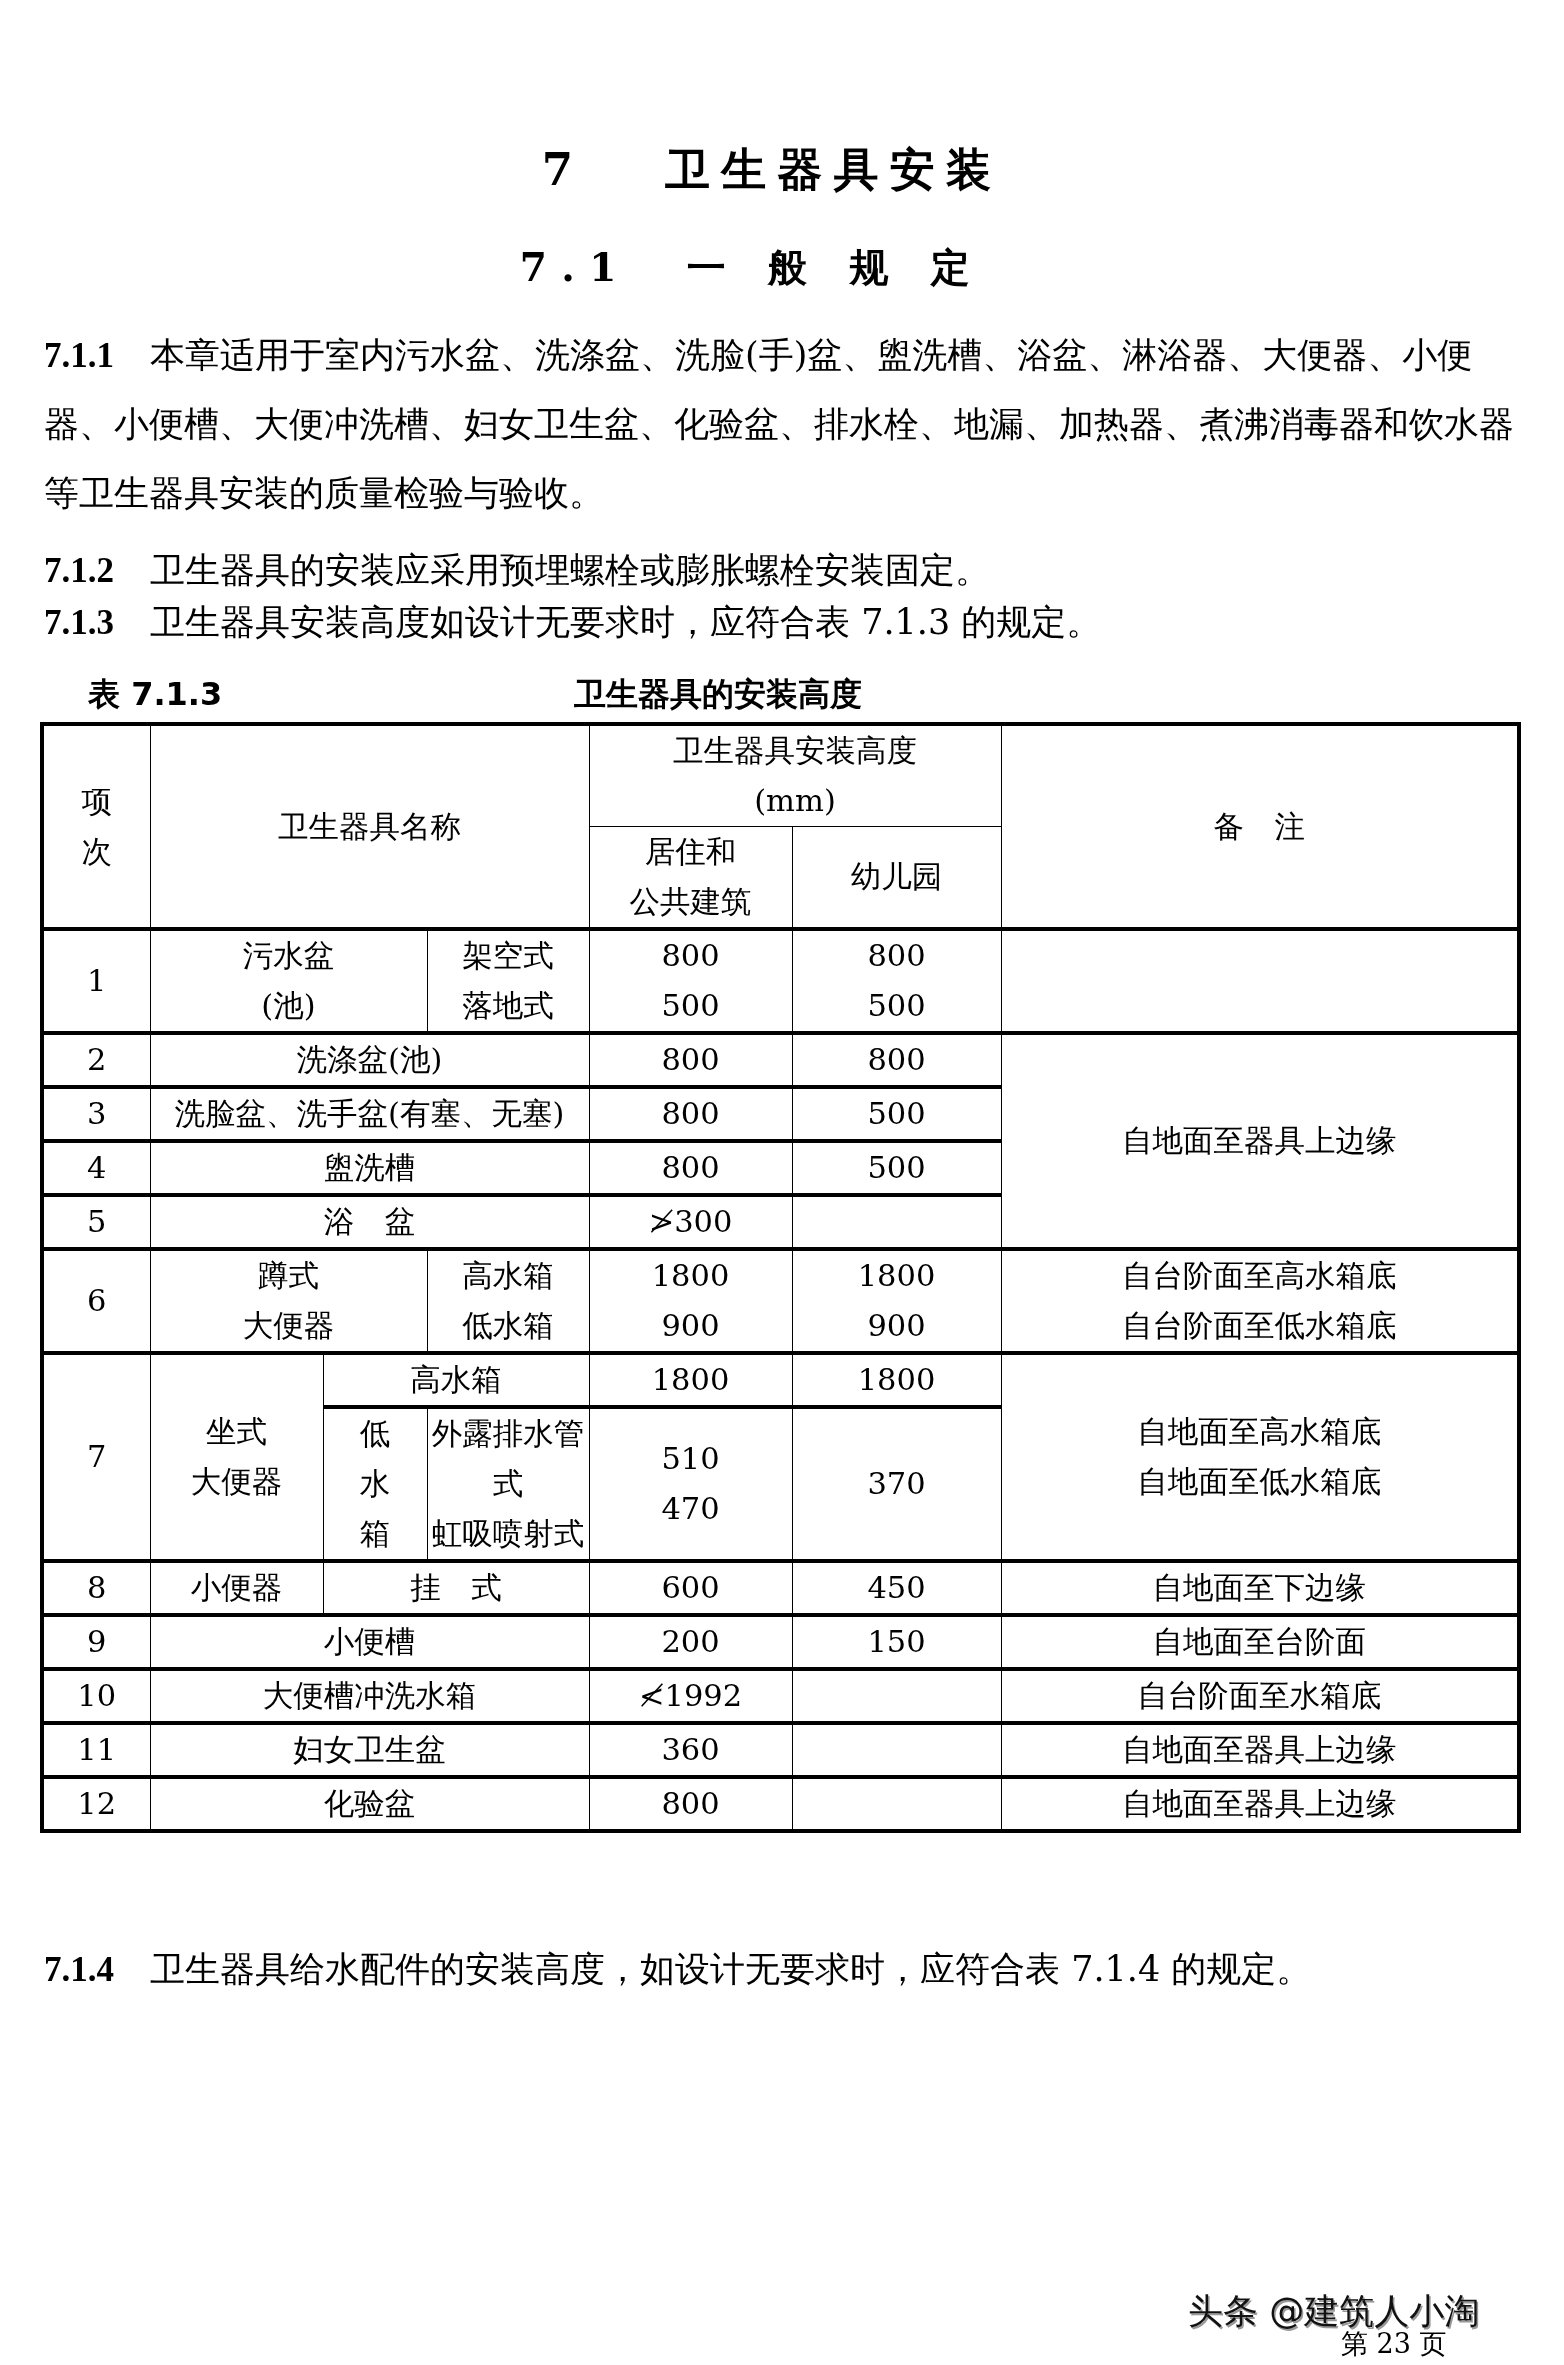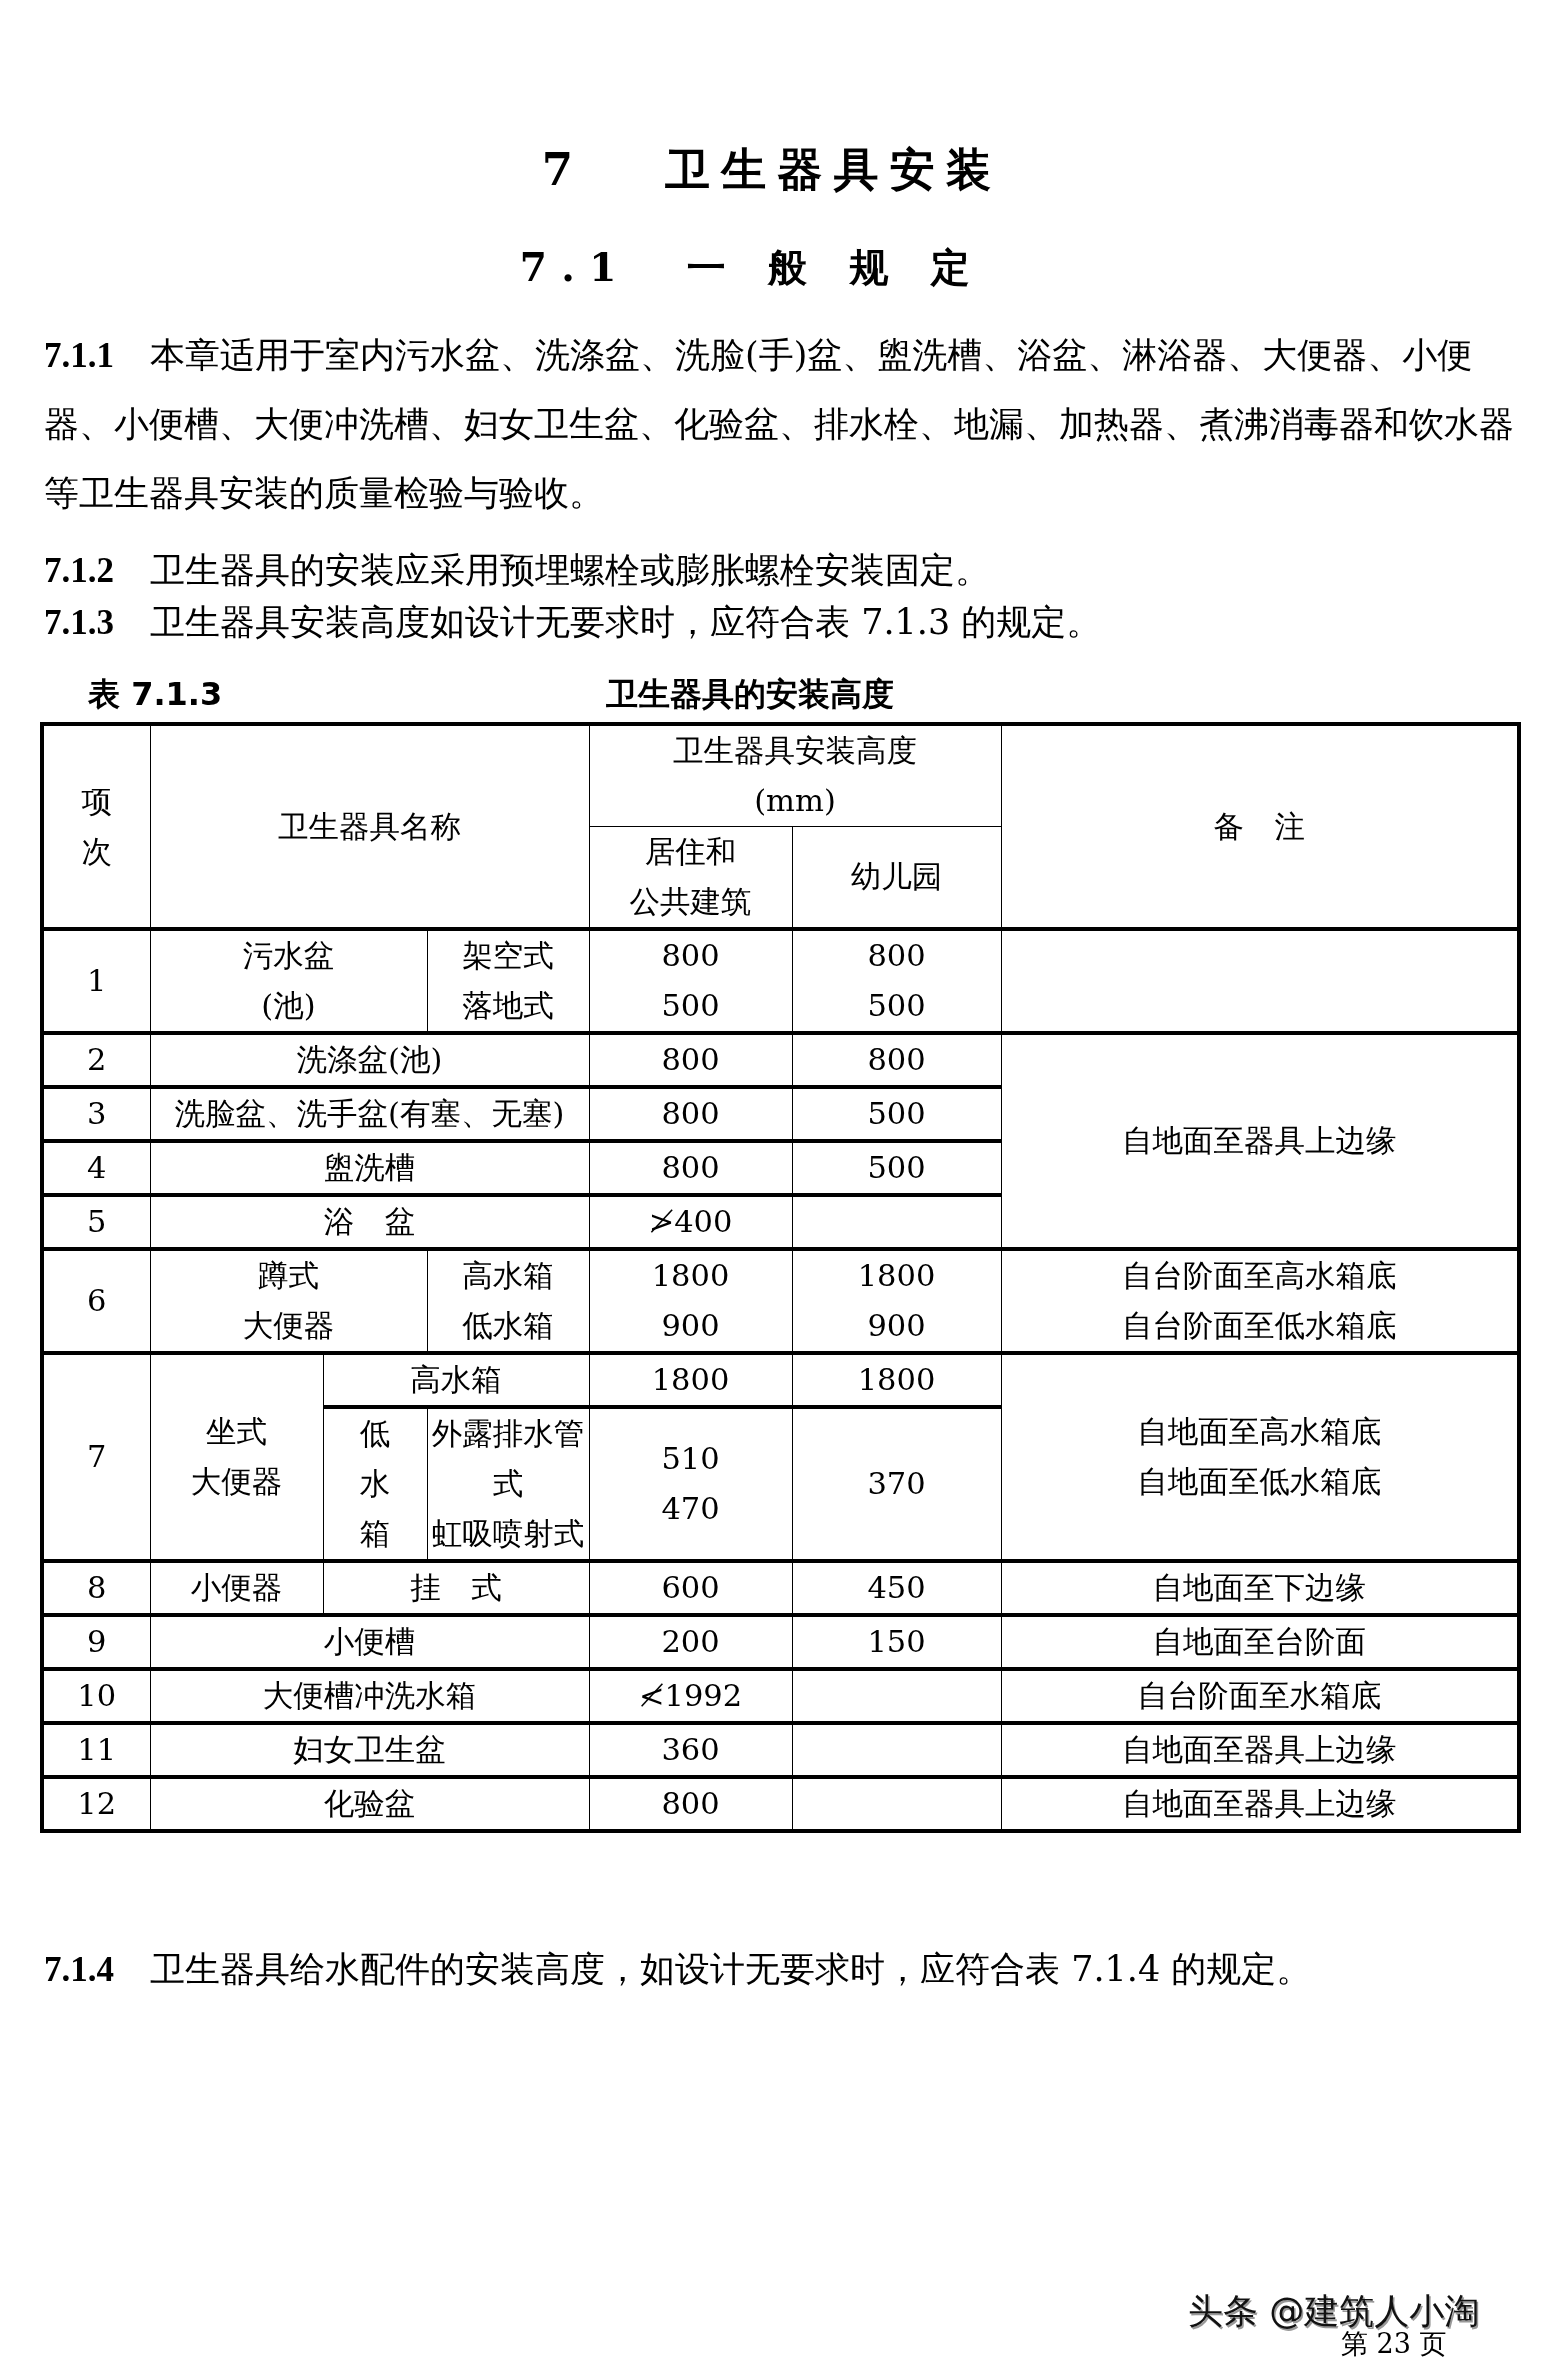--- a/index.html
+++ b/index.html
@@ -39,21 +39,21 @@
   <span class="num">7.1.1</span><span>本章适用于室内污水盆、洗涤盆、洗脸(手)盆、盥洗槽、浴盆、淋浴器、大便器、小便器、小便槽、大便冲洗槽、妇女卫生盆、化验盆、排水栓、地漏、加热器、煮沸消毒器和饮水器等卫生器具安装的质量检验与验收。</span>
 </div>
 <div class="abs para" style="top:536px">
   <span class="num">7.1.2</span><span>卫生器具的安装应采用预埋螺栓或膨胀螺栓安装固定。</span>
 </div>
 <div class="abs para" style="top:588px">
   <span class="num">7.1.3</span><span>卫生器具安装高度如设计无要求时，应符合表 7.1.3 的规定。</span>
 </div>
 
 <div class="abs caption" style="left:88px">表 7.1.3</div>
-<div class="abs caption" style="left:606px">卫生器具的安装高度</div>
+<div class="abs caption" style="left:574px">卫生器具的安装高度</div>
 
 <table class="main">
   <colgroup>
     <col style="width:108px">
       <col style="width:173px">
       <col style="width:104px">
       <col style="width:162px">
     <col style="width:203px">
       <col style="width:209px">
       <col style="width:518px">
@@ -105,21 +105,21 @@
   </tr>
   <tr class="thick" style="height:51px">
     <td>4</td>
     <td colspan="3">盥洗槽</td>
     <td>800</td>
     <td>500</td>
   </tr>
   <tr class="thick" style="height:51px">
     <td>5</td>
     <td colspan="3">浴　盆</td>
-    <td>≯400</td>
+    <td>≯300</td>
     <td></td>
   </tr>
 
   <tr class="thick" style="height:51px">
     <td rowspan="2">6</td>
     <td colspan="2" rowspan="2" style="white-space:pre-line">蹲式
 大便器</td>
     <td style="border-bottom:none">高水箱</td>
     <td style="border-bottom:none">1800</td>
     <td style="border-bottom:none">1800</td>

